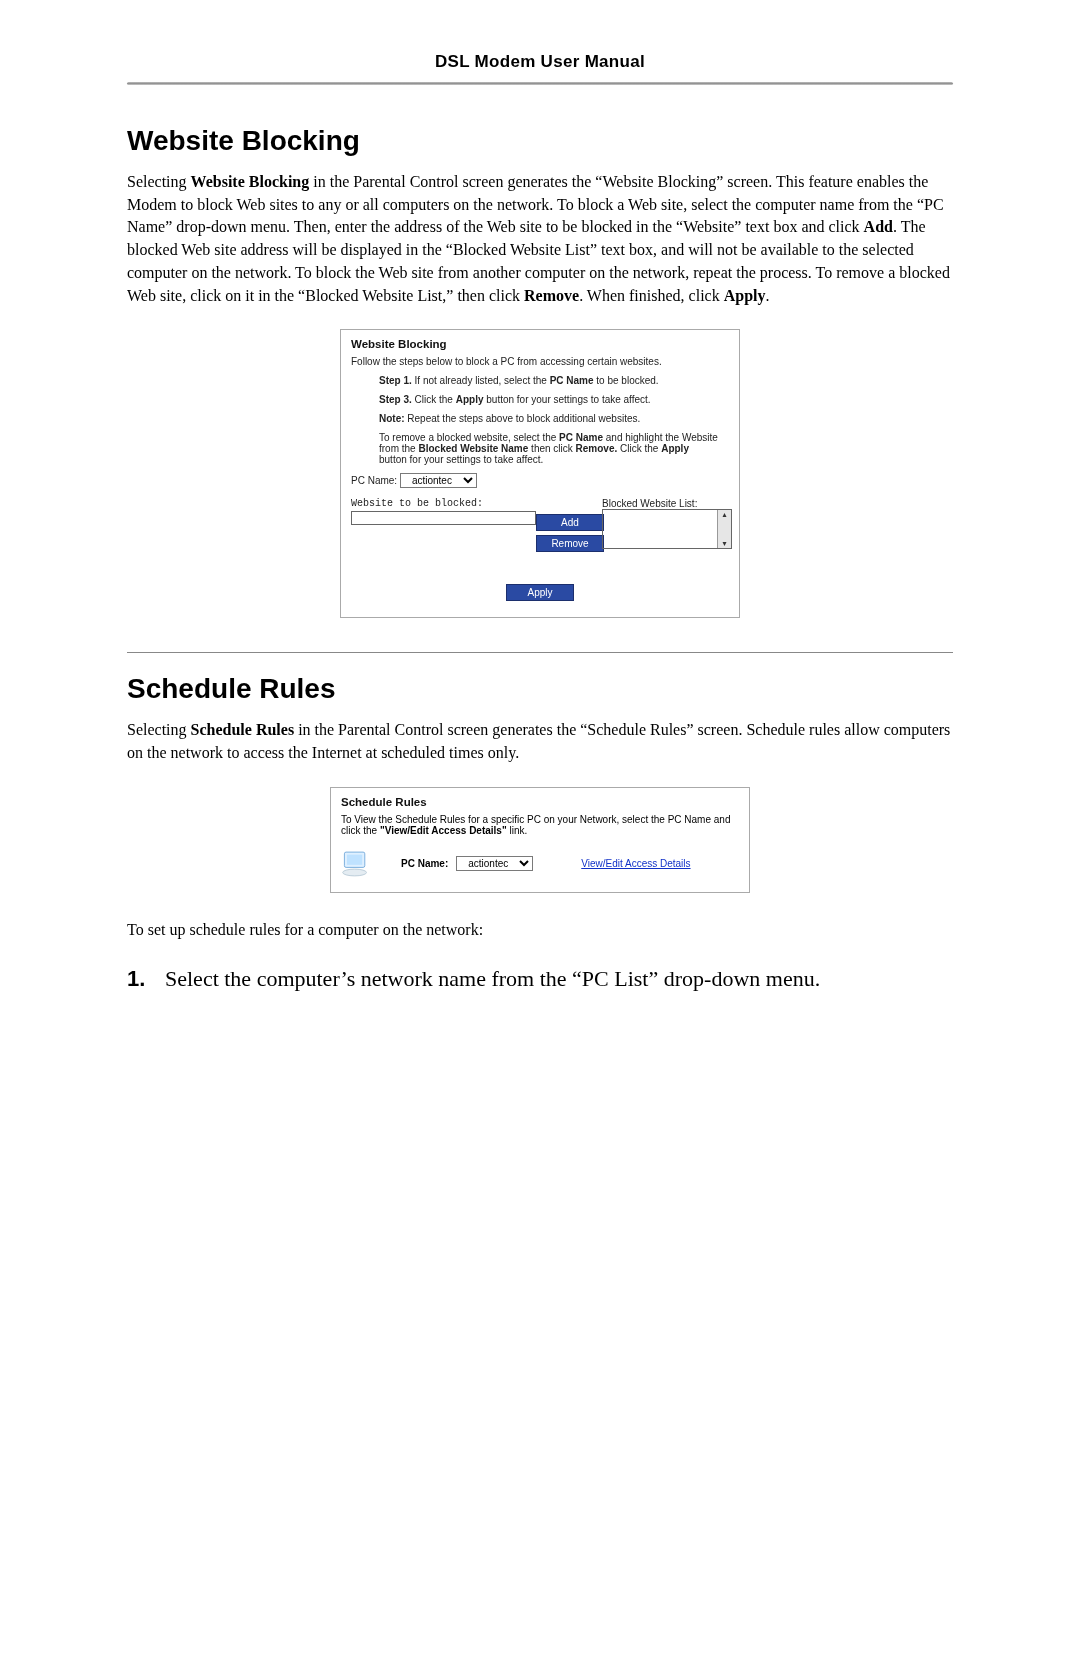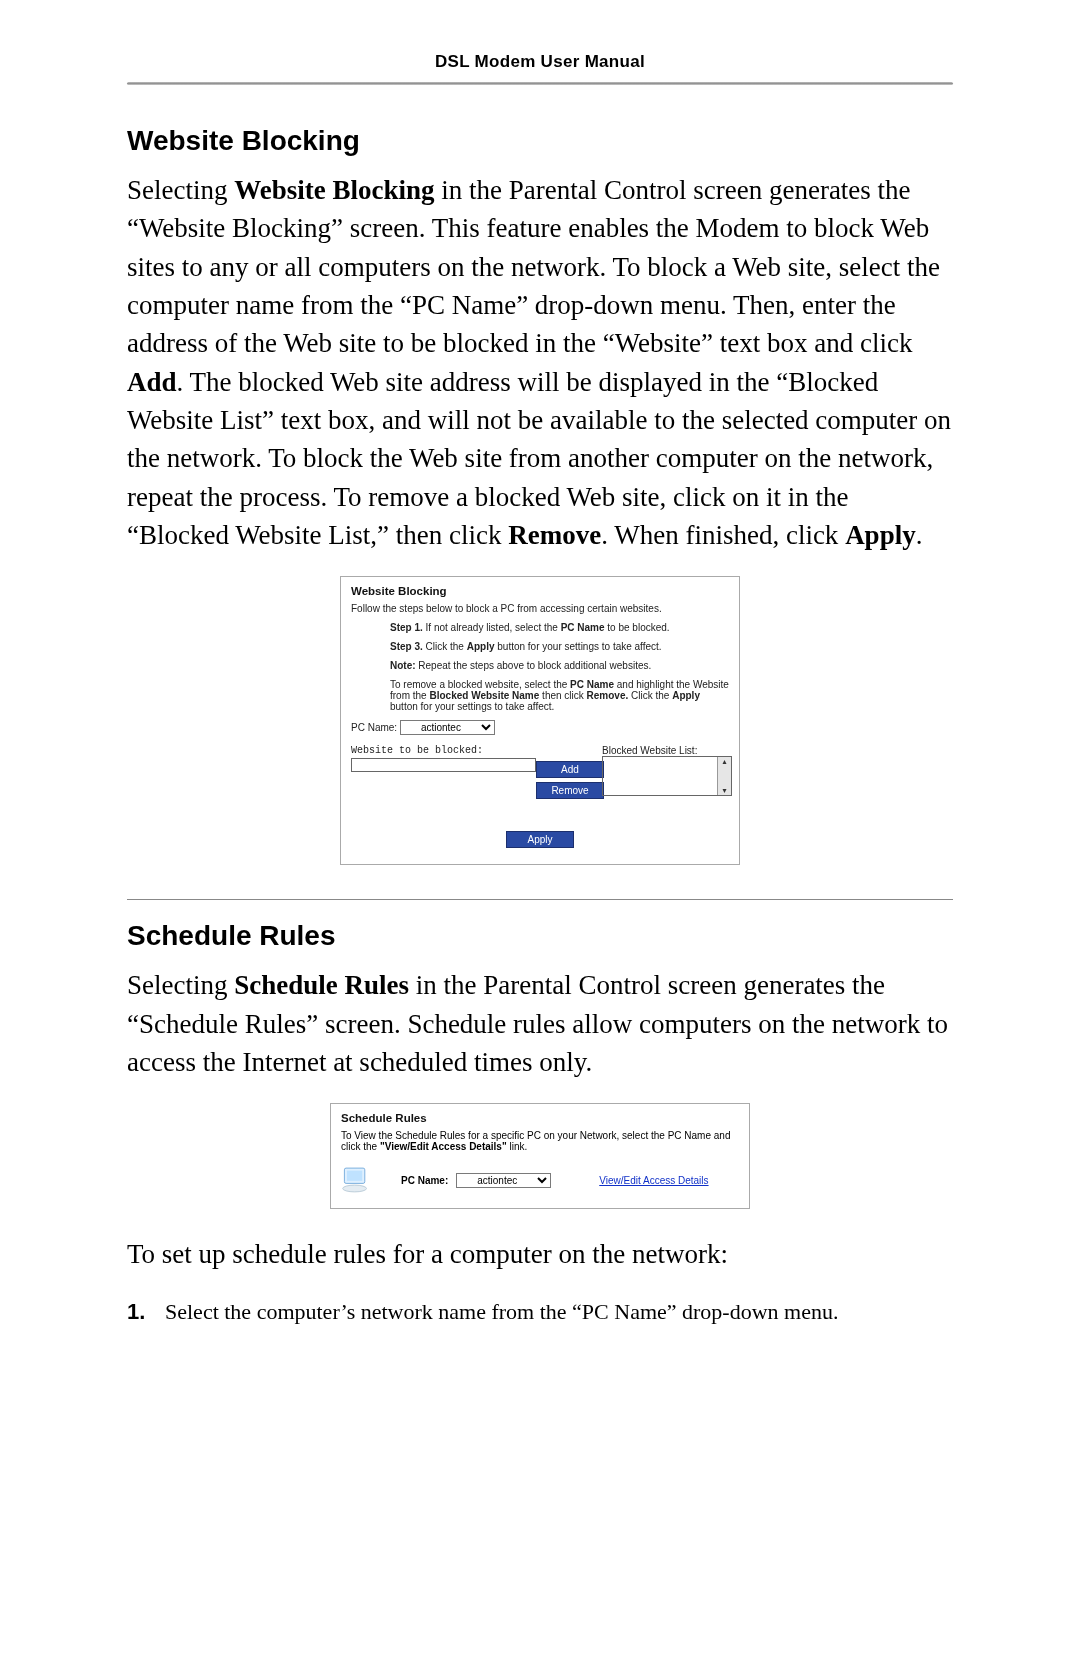--- a/index.html
+++ b/index.html
@@ -32,21 +32,21 @@
     margin-bottom: 40px;
     border-radius: 2px;
   }
   h2.section {
     font-family: Arial, sans-serif;
     font-weight: 800;
     font-size: 28px;
     margin: 0 0 14px 0;
   }
   p.body {
-    font-size: 27px;
+    font-size: 16px;
     line-height: 1.42;
     margin: 0 0 22px 0;
   }
   .hr-thin {
     border: 0;
     border-top: 1px solid #888;
     margin: 34px 0 20px 0;
   }
   .screenshot-box {
     width: 400px;
@@ -59,30 +59,30 @@
     box-sizing: border-box;
     padding: 8px 10px 14px 10px;
   }
   .sbox-title {
     font-weight: bold;
     font-size: 11.5px;
     color: #111;
     margin-bottom: 6px;
   }
   .sbox-p { margin: 6px 0; }
-  .sbox-step { margin: 8px 0 8px 39px; max-width: 340px; }
+  .sbox-step { margin: 8px 0 8px 28px; max-width: 340px; }
   .sbox-step b { font-weight: bold; }
   .sbox-label { font-size: 10px; }
   .sbox-select {
     font-family: Verdana, Arial, sans-serif;
     font-size: 10px;
     border: 1px solid #7a7a7a;
     background: #fff;
     height: 15px;
-    padding: 0 16px;
+    padding: 0 7px;
   }
   .sbox-input {
     border: 1px solid #666;
     height: 14px;
     background: #fff;
     box-sizing: border-box;
   }
   .sbox-btn {
     display: inline-block;
     background: #2a4aa3;
@@ -236,18 +236,18 @@
       </select>
       <a href="#" class="link-blue" style="margin-left:48px;">View/Edit Access Details</a>
     </div>
   </div>
 
   <p class="body" style="margin-top:26px;">To set up schedule rules for a computer on the network:</p>
 
   <ol class="steps">
     <li>
       <span class="num">1.</span>
-      <span>Select the computer’s network name from the “PC Name” drop-down menu.</span>
+      <span>Select the computer’s network name from the “PC List” drop-down menu.</span>
     </li>
   </ol>
 
 
 </div>
 
 </body></html>

